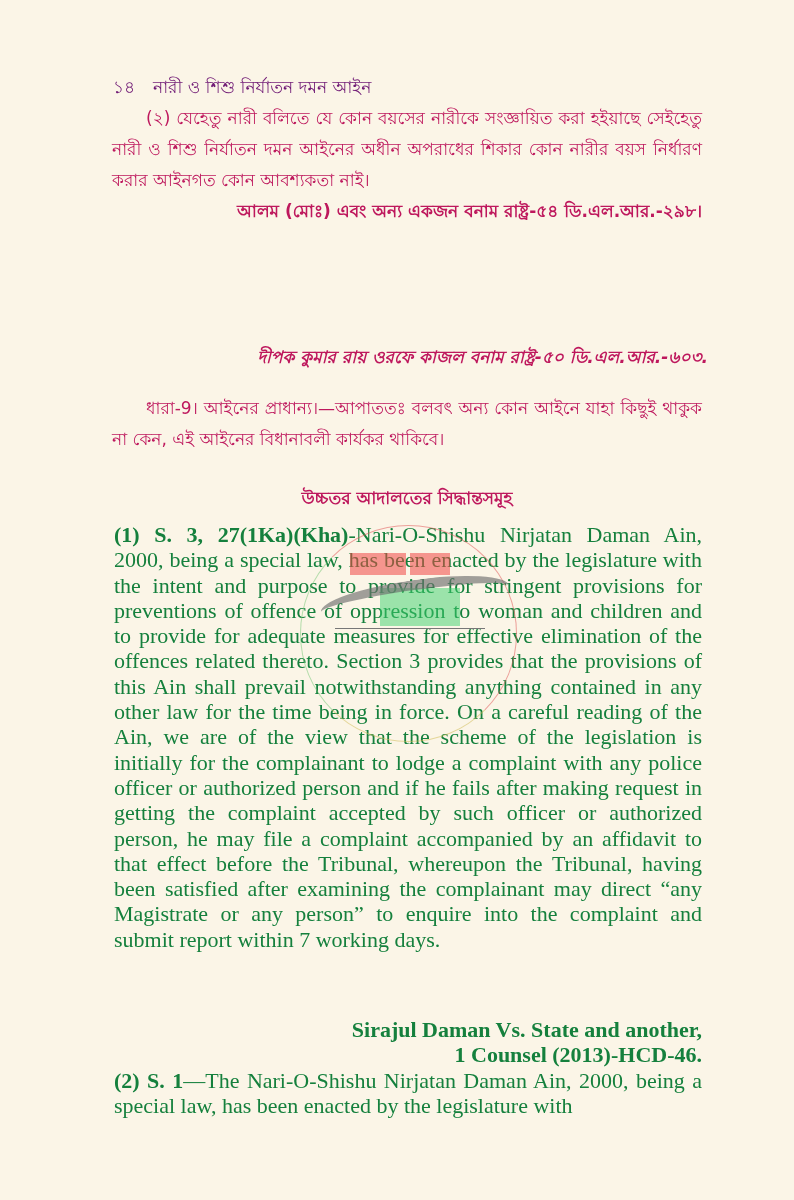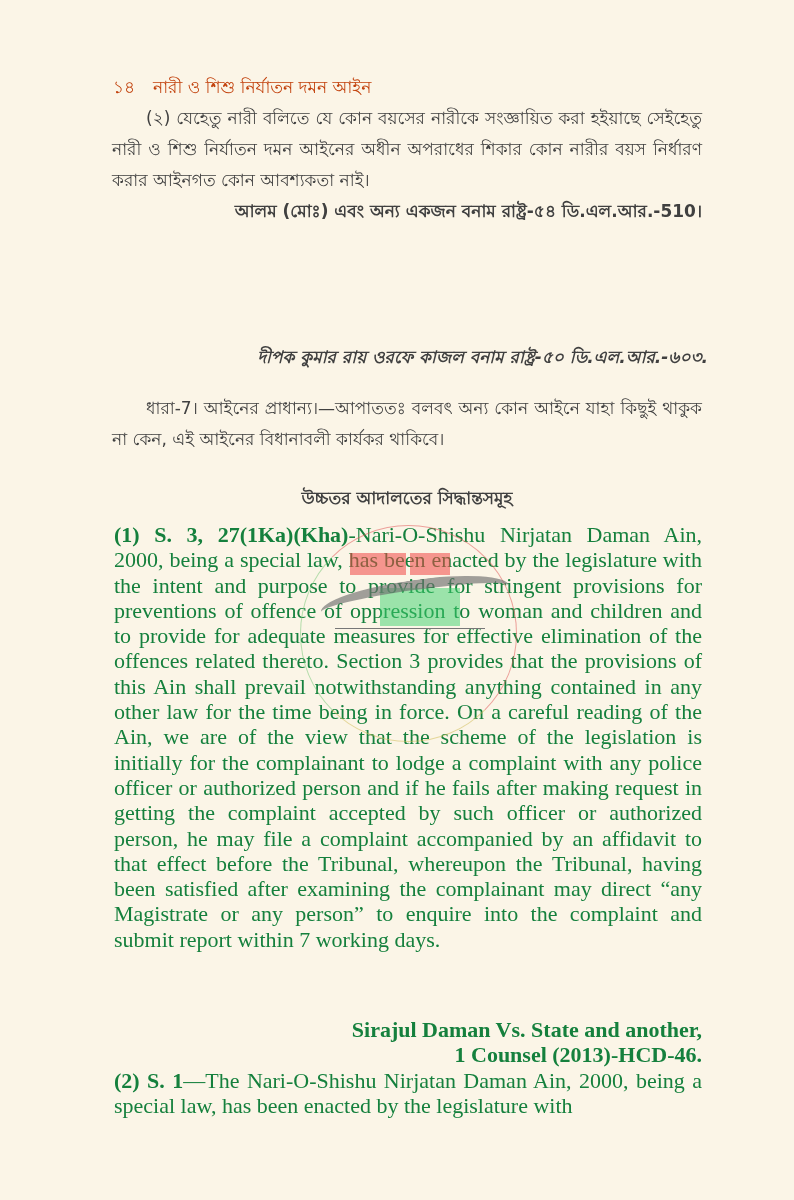--- a/index.html
+++ b/index.html
@@ -8,27 +8,27 @@
       background: #fbf5e7;
       position: relative;
       font-family: "DejaVu Serif", serif;
       color: #2a2a2a;
     }
     .page { position: absolute; left: 0; top: 0; width: 794px; height: 1200px; }
     .header {
       position: absolute; left: 113px; top: 74px;
       display: flex; align-items: baseline;
       font-family: "DejaVu Sans", sans-serif;
-      font-size: 17px; color: #c2410c;
+      font-size: 17px; color: #701a75;
     }
     .header .pgno { width: 40px; }
     .bn {
       position: absolute; left: 112px; width: 590px;
       font-family: "DejaVu Sans", sans-serif;
-      font-size: 17px; color: #404040; line-height: 31px;
+      font-size: 17px; color: #be185d; line-height: 31px;
       text-align: justify;
     }
     .bn.bold { font-weight: bold; }
     .bn.right { text-align: right; }
     .bn.center { text-align: center; }
     .indent { text-indent: 34px; }
     .en {
       position: absolute; left: 114px; width: 588px;
       font-family: "Liberation Serif", serif;
       font-size: 22px; line-height: 25.3px; color: #15803d;
@@ -73,25 +73,25 @@
 <body>
 
 <div class="page">
 
   <div class="header">
     <span class="pgno">১৪</span>
     <span>নারী ও শিশু নির্যাতন দমন আইন</span>
   </div>
 
   <p class="bn indent" style="top:103px;margin:0;">(২) যেহেতু নারী বলিতে যে কোন বয়সের নারীকে সংজ্ঞায়িত করা হইয়াছে সেইহেতু নারী ও শিশু নির্যাতন দমন আইনের অধীন অপরাধের শিকার কোন নারীর বয়স নির্ধারণ করার আইনগত কোন আবশ্যকতা নাই।</p>
-  <p class="bn bold right" style="top:196px;margin:0;">আলম (মোঃ) এবং অন্য একজন বনাম রাষ্ট্র-৫৪ ডি.এল.আর.-510।</p>
+  <p class="bn bold right" style="top:196px;margin:0;">আলম (মোঃ) এবং অন্য একজন বনাম রাষ্ট্র-৫৪ ডি.এল.আর.-২৯৮।</p>
   <p class="bn bold right" style="top:336px;margin:6px;font-style:italic;">দীপক কুমার রায় ওরফে কাজল বনাম রাষ্ট্র-৫০ ডি.এল.আর.-৬০৩.</p>
 
   <p class="bn indent" style="top:393px;margin:0;">
-    <span>ধারা-7। আইনের প্রাধান্য।</span><span>—আপাততঃ বলবৎ অন্য কোন আইনে যাহা কিছুই থাকুক না কেন, এই আইনের বিধানাবলী কার্যকর থাকিবে।</span>
+    <span>ধারা-9। আইনের প্রাধান্য।</span><span>—আপাততঃ বলবৎ অন্য কোন আইনে যাহা কিছুই থাকুক না কেন, এই আইনের বিধানাবলী কার্যকর থাকিবে।</span>
   </p>
 
   <p class="bn bold center" style="top:483px;margin:0;">উচ্চতর আদালতের সিদ্ধান্তসমূহ</p>
 
   <p class="en" style="top:522px;margin:0;">
     <b>(1) S. 3, 27(1Ka)(Kha)</b><span>-Nari-O-Shishu Nirjatan Daman Ain, 2000, being a special law, has been enacted by the legislature with the intent and purpose to provide for stringent provisions for preventions of offence of oppression to woman and children and to provide for adequate measures for effective elimination of the offences related thereto. Section 3 provides that the provisions of this Ain shall prevail notwithstanding anything contained in any other law for the time being in force. On a careful reading of the Ain, we are of the view that the scheme of the legislation is initially for the complainant to lodge a complaint with any police officer or authorized person and if he fails after making request in getting the complaint accepted by such officer or authorized person, he may file a complaint accompanied by an affidavit to that effect before the Tribunal, whereupon the Tribunal, having been satisfied after examining the complainant may direct “any Magistrate or any person” to enquire into the complaint and submit report within 7 working days.</span>
   </p>
   <p class="en right" style="top:1017px;margin:0;">Sirajul Daman Vs. State and another,</p>
   <p class="en right" style="top:1042px;margin:0;">1 Counsel (2013)-HCD-46.</p>
 

